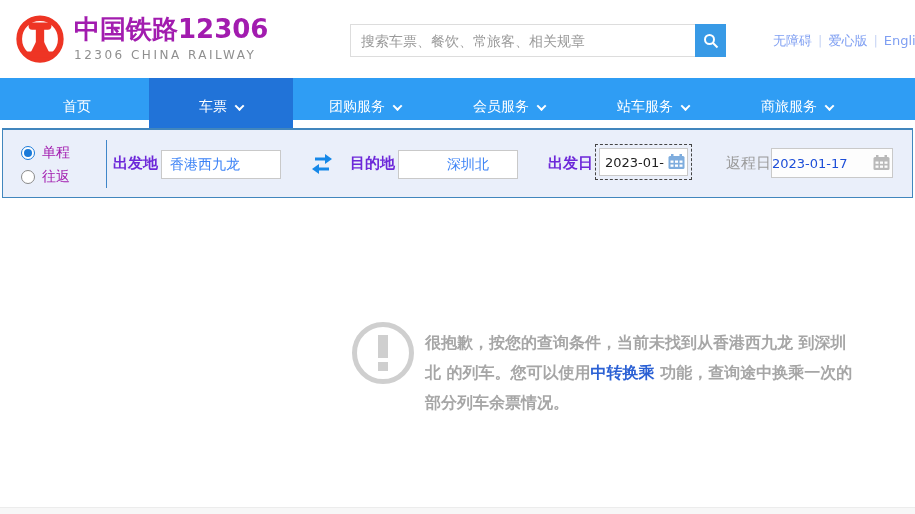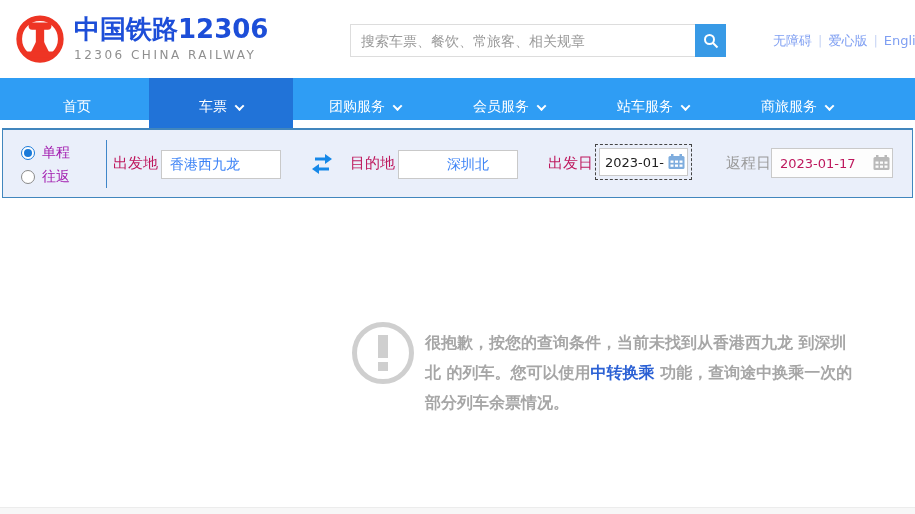--- a/index.html
+++ b/index.html
@@ -5,21 +5,21 @@
   * { margin:0; padding:0; box-sizing:border-box; }
   html,body { width:915px; height:514px; overflow:hidden; background:#fff;
     font-family:"DejaVu Sans","Liberation Sans",sans-serif; }
   .page { position:relative; width:915px; height:514px; background:#fff; }
 
   
   .header { position:relative; height:78px; background:#fff; }
   .logo { position:absolute; left:14px; top:12px; display:flex; align-items:center; }
   .logo-icon { width:52px; height:52px; }
   .logo-text { margin-left:8px; }
-  .logo-title { font-size:26px; font-weight:bold; color:#1d4ed8; line-height:30px; }
+  .logo-title { font-size:26px; font-weight:bold; color:#a21caf; line-height:30px; }
   .logo-sub { font-size:12px; color:#8f8f8f; letter-spacing:2.5px; margin-top:4px; }
 
   .search-wrap { position:absolute; left:350px; top:24px; display:flex; }
   .search-input { width:345px; height:33px; border:1px solid #ddd; border-right:none;
     padding:0 10px; font-size:14px; color:#333; outline:none;
     font-family:"DejaVu Sans","Liberation Sans",sans-serif; }
   .search-input::placeholder { color:#9a9a9a; }
   .search-btn { width:31px; height:33px; background:#389ae6; border:none; cursor:pointer;
     display:flex; align-items:center; justify-content:center; }
 
@@ -43,40 +43,40 @@
   .trip-types { position:absolute; left:18px; top:11px; }
   .trip-row { display:flex; align-items:center; height:24px; cursor:pointer; }
   .radio { width:14px; height:14px; border-radius:50%; border:1px solid #8a8a8a;
     background:#fff; display:inline-block; position:relative; margin-right:7px; }
   .radio.checked { border-color:#1a7ad9; }
   .radio.checked::after { content:''; position:absolute; left:2px; top:2px; right:2px; bottom:2px;
     border-radius:50%; background:#1a7ad9; }
   .trip-label { font-size:14px; color:#a21caf; }
   .vdiv { position:absolute; left:103px; top:10px; width:1px; height:48px; background:#3f86c9; }
 
-  .fld-label { position:absolute; top:24px; font-size:15px; font-weight:400; color:#be185d; }
+  .fld-label { position:absolute; top:24px; font-size:15px; font-weight:700; color:#6d28d9; }
   .fld-label.disabled { color:#9a9a9a; font-weight:400; }
   .city-input { position:absolute; top:20px; width:120px; height:29px; border:1px solid #c9c9c9;
     background:#fff; padding:0 8px; font-size:14px; color:#3b82f6; outline:none;
     font-family:"DejaVu Sans","Liberation Sans",sans-serif; }
   .swap { position:absolute; left:306px; top:23px; width:26px; height:22px; cursor:pointer; }
 
   .date-wrap { position:absolute; left:592px; top:14px; width:97px; height:36px;
     border:1px dashed #444; padding:3px; background:#eaeffa; }
   .date-field { width:100%; height:100%; background:#fff; border:1px solid #c9c9c9;
     display:flex; align-items:center; }
   .date-input { flex:1; width:60px; border:none; outline:none; background:transparent;
     font-size:13px; color:#222; padding-left:5px;
     font-family:"DejaVu Sans","Liberation Sans",sans-serif; }
   .cal-btn { width:22px; display:flex; align-items:center; justify-content:center; cursor:pointer; }
 
   .ret-field { position:absolute; left:768px; top:18px; width:122px; height:30px;
     background:#fdfdfd; border:1px solid #c9c9c9; display:flex; align-items:center; }
   .ret-input { flex:1; width:60px; border:none; outline:none; background:transparent;
-    font-size:13px; color:#be185d; padding-left:8px;
+    font-size:13px; color:#1d4ed8; padding-left:0;
     font-family:"DejaVu Sans","Liberation Sans",sans-serif; }
 
   
   .msg-icon { position:absolute; left:352px; top:322px; width:62px; height:62px;
     border:5px solid #cfcfcf; border-radius:50%; display:flex; flex-direction:column;
     align-items:center; justify-content:center; }
   .msg-icon .bar { width:10px; height:23px; background:#cfcfcf; }
   .msg-icon .dot { width:10px; height:9px; background:#cfcfcf; margin-top:4px; }
   .msg-text { position:absolute; left:425px; top:328px; width:428px; font-size:16px;
     font-weight:bold; color:#a6a6a6; line-height:30px; }

